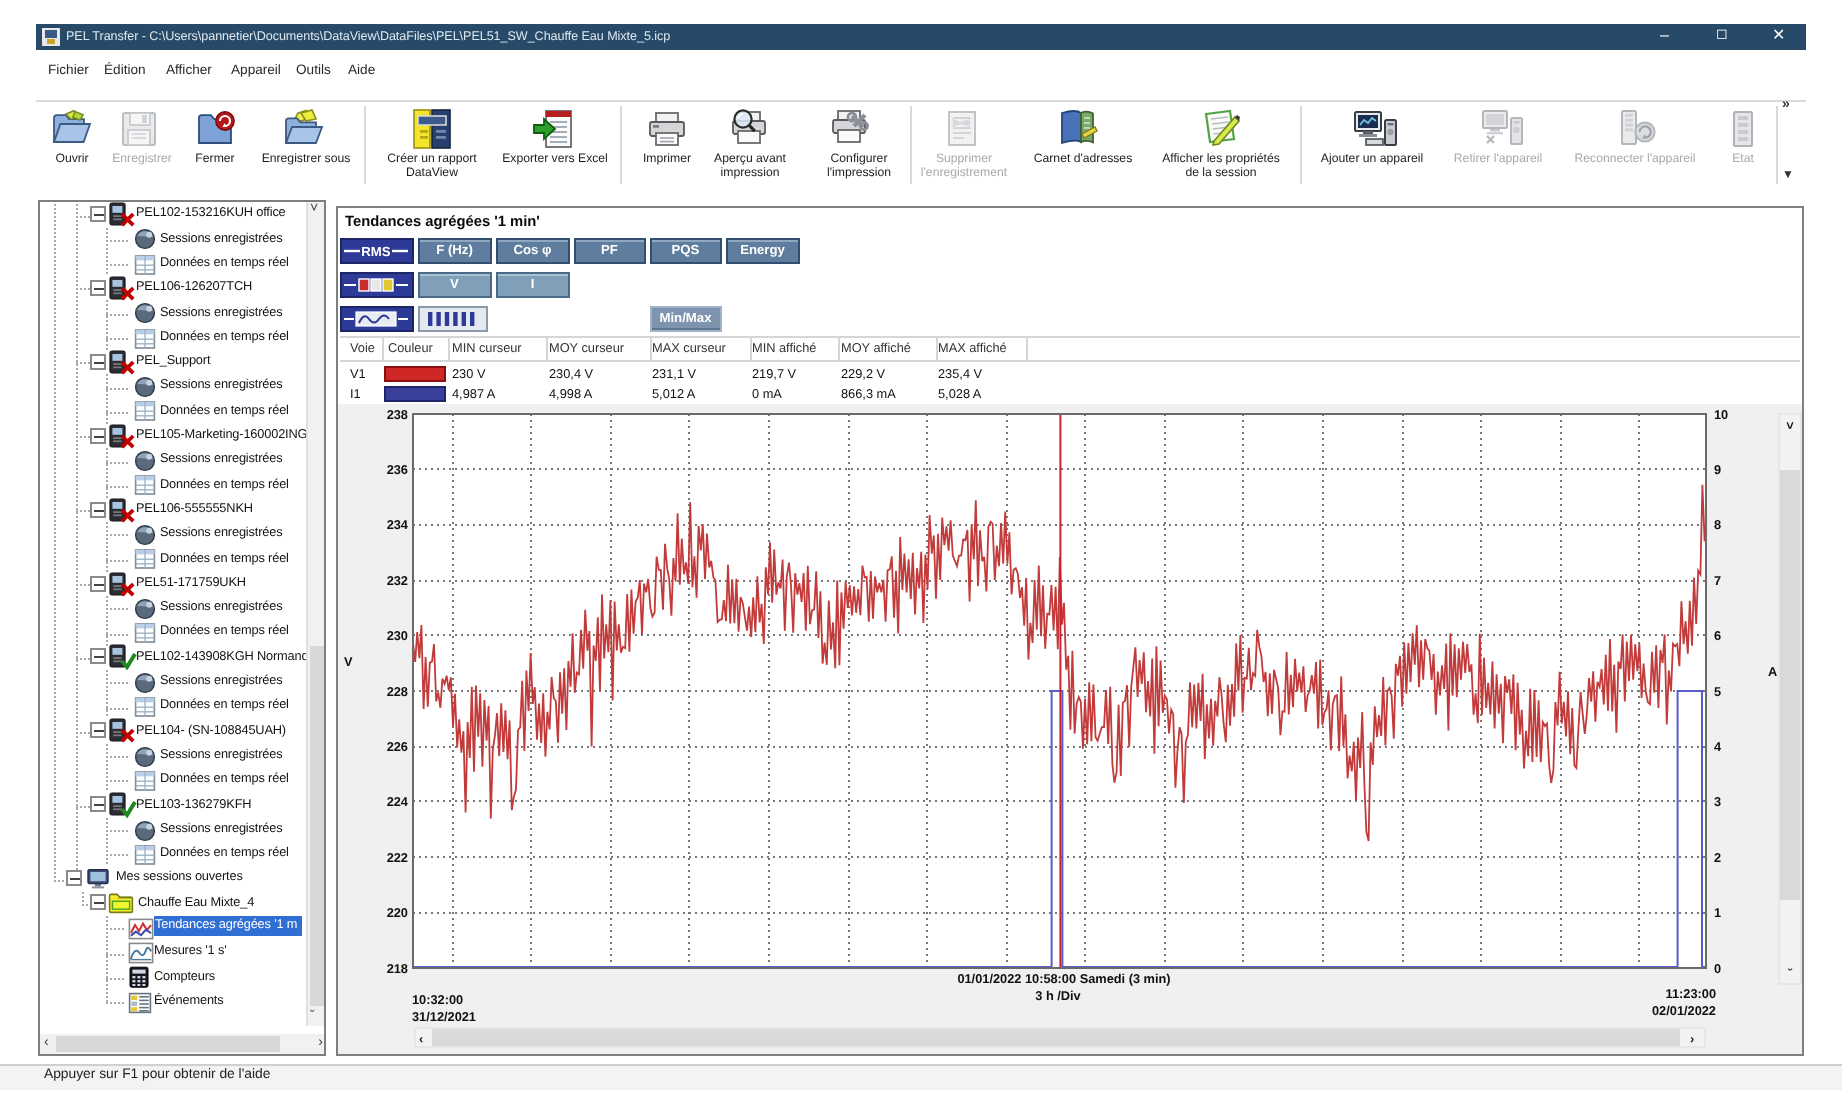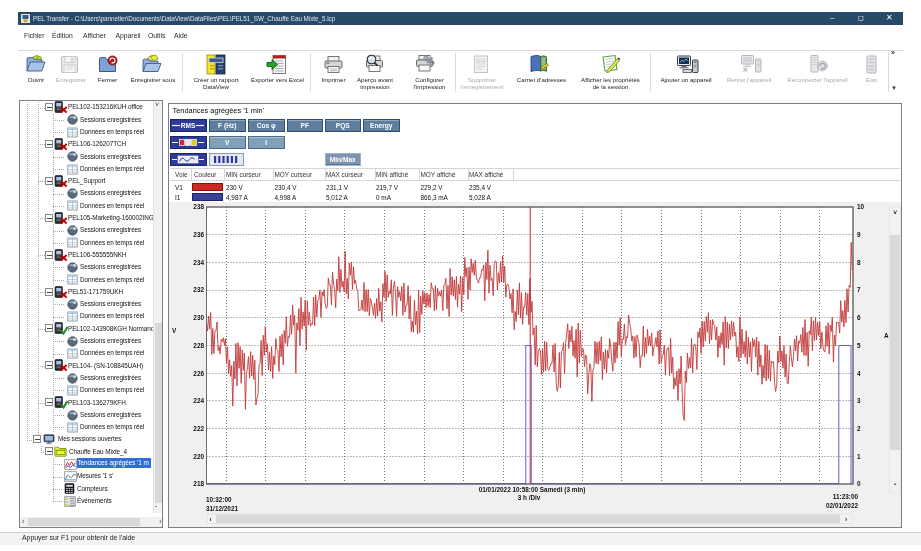--- a/index.html
+++ b/index.html
@@ -20,21 +20,21 @@
 .mbl{position:absolute;width:5px;height:1px;background:#444}
 .dotl{position:absolute}
 .dotl.h{height:1px;background-image:repeating-linear-gradient(to right,#aaa 0 1px,transparent 1px 2px)}
 .dotl.v{width:1px;background-image:repeating-linear-gradient(to bottom,#aaa 0 1px,transparent 1px 2px)}
 #treevsb{position:absolute;right:0;top:0;width:8.5px;height:412px;background:#f1f1f1;border-left:1px solid #e0e0e0}
 #treevsbthumb{position:absolute;left:0.5px;top:222px;width:7.5px;height:180px;background:#d8d8d8}
 #treehsb{position:absolute;left:0;bottom:0;width:143.5px;height:9.5px;background:#f1f1f1}
 #treehsbthumb{position:absolute;left:8px;top:0.5px;width:112px;height:8px;background:#d8d8d8}
 .sba{position:absolute;font-size:7px;color:#444}
 #chartpanel{position:absolute;left:168px;top:102.5px;width:734px;height:425px;border:1px solid #7f7f7f;background:#fff;overflow:hidden}
-#ctitle{position:absolute;left:3.5px;top:2.5px;font-size:7.4px;font-weight:normal;color:#0a0a0a}
+#ctitle{position:absolute;left:3.5px;top:2.5px;font-size:7.4px;font-weight:bold;color:#0a0a0a}
 .cbtn{position:absolute;height:13px;width:36.5px;font-size:6.6px;font-weight:bold;color:#fff;text-align:center;line-height:12px;background:#5f7d9e;border:1px solid #324f72;box-shadow:inset 0 1px 0 #8fa7bf}
 .cbtn.l2{background:#7fa0b8;border-color:#4a6a8a;box-shadow:inset 0 1px 0 #a8c2d4}
 .cbtn.prs{background:#2e3a98;border-color:#1c2566;box-shadow:none}
 .cbtn.mm{background:#7e93ad;border-color:#9fb2c6;box-shadow:inset 0 -1px 0 #5f7690}
 .tline{position:absolute;background:#d6d6d6;height:1px}
 .tvline{position:absolute;background:#d6d6d6;width:1px}
 .th{position:absolute;font-size:6.4px;color:#333;white-space:nowrap}
 .td{position:absolute;font-size:6.4px;color:#111;white-space:nowrap}
 .ax{font-family:"Liberation Sans",sans-serif;font-size:6.4px;font-weight:bold;fill:#111}
 .gd{stroke:#787878;stroke-width:1;stroke-dasharray:1,2;fill:none}

